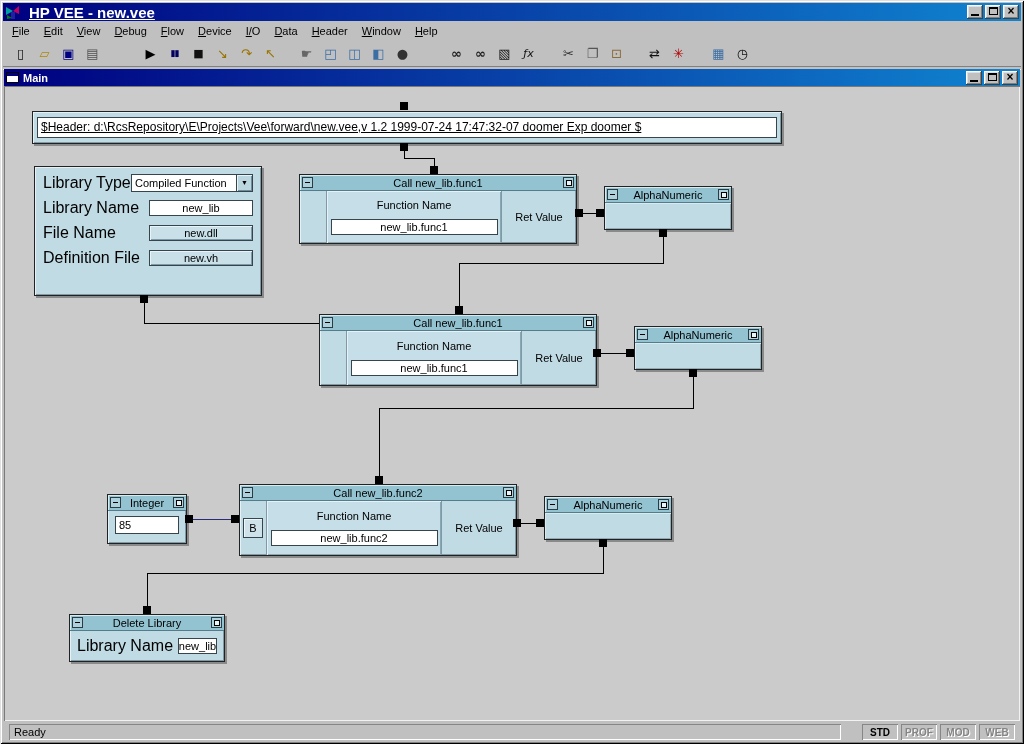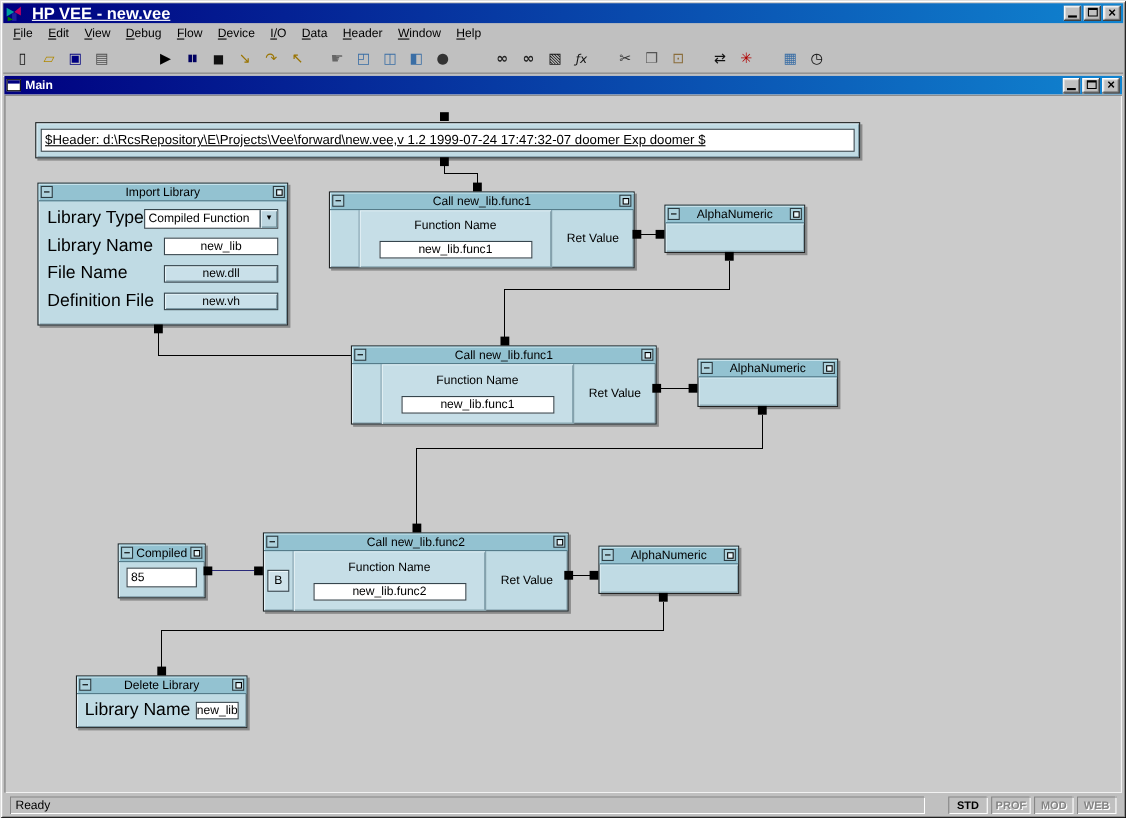--- a/index.html
+++ b/index.html
@@ -93,21 +93,21 @@
   .vselect-arrow::before{content:"▼";font-size:7px;color:#000;}
   .w104{width:104px;height:16px;} .w46{width:46px;height:16px;}
   
   .vcbody{display:flex;height:calc(100% - 16px);}
   .vcleft{width:26px;flex:none;border-right:1px solid #7d9aa6;display:flex;align-items:center;justify-content:center;}
   .vbcell{width:18px;height:18px;background:#cfe2ea;border:1px solid #36454d;box-shadow:inset 1px 1px 0 #eef7fa;
           font-size:11px;display:flex;align-items:center;justify-content:center;}
   .vccenter{flex:1;display:flex;flex-direction:column;align-items:center;justify-content:space-evenly;
             background:#c6dee7;box-shadow:inset 1px 1px 0 #e6f2f6, inset -1px -1px 0 #88a7b2;border-right:1px solid #7d9aa6;}
   .vclabel{font-size:11px;}
-  .vcinput{width:139px;height:16px;}
+  .vcinput{width:167px;height:16px;}
   .vcright{width:74px;flex:none;display:flex;align-items:center;justify-content:center;font-size:11px;}
   
   .vdisplay{height:calc(100% - 16px);box-shadow:inset 1px 1px 0 #d8ebf1, inset -1px -1px 0 #8fabb6;}
   
   .vintbody{padding:5px 7px 0 7px;}
   .vintinput{width:64px;height:18px;justify-content:flex-start;padding-left:3px;}
   
   .vdlrow{display:flex;align-items:center;height:calc(100% - 16px);padding:0 7px;}
   .vdlrow .vlabel{margin-right:5px;}
   
@@ -276,25 +276,20 @@
       <polyline data-name="wire" class="data-navy" points="189,433 227,433"></polyline>
       <polyline data-name="wire" points="517,437 532,437"></polyline>
       <polyline data-name="wire" points="599,461 599,487 143,487 143,520"></polyline>
     </svg>
 
     <div class="vbox" style="left:28px;top:25px;width:750px;height:33px" data-name="header-note-object">
       <div class="vnoteinput" data-name="header-text-input">$Header: d:\RcsRepository\E\Projects\Vee\forward\new.vee,v 1.2 1999-07-24 17:47:32-07 doomer Exp doomer $</div>
     </div>
 
     <div class="vbox" style="left:30px;top:80px;width:228px;height:130px" data-name="import-library-object">
-      <div class="vtitle" data-name="object-titlebar">
-        <span class="vbtn vmin" data-name="minimize-icon"></span>
-        <span class="vtt" data-name="object-title">Import Library</span>
-        <span class="vbtn vmenu" data-name="object-menu-icon"></span>
-      </div>
       <div class="ilbody">
         <div class="ilrow">
           <span class="vlabel" data-name="library-type-label">Library Type</span>
           <span class="vselect ilctrl" data-name="library-type-select">
             <span class="vselect-text" data-name="library-type-value">Compiled Function</span>
             <span class="vselect-arrow" data-name="dropdown-arrow-icon"></span>
           </span>
         </div>
         <div class="ilrow">
           <span class="vlabel" data-name="library-name-label">Library Name</span>
@@ -361,21 +356,21 @@
         <span class="vbtn vmin" data-name="minimize-icon"></span>
         <span class="vtt" data-name="object-title">AlphaNumeric</span>
         <span class="vbtn vmenu" data-name="object-menu-icon"></span>
       </div>
       <div class="vdisplay" data-name="alphanumeric-display"></div>
     </div>
 
     <div class="vbox" style="left:103px;top:408px;width:80px;height:50px" data-name="integer-object">
       <div class="vtitle" data-name="object-titlebar">
         <span class="vbtn vmin" data-name="minimize-icon"></span>
-        <span class="vtt" data-name="object-title">Compiled</span>
+        <span class="vtt" data-name="object-title">Integer</span>
         <span class="vbtn vmenu" data-name="object-menu-icon"></span>
       </div>
       <div class="vintbody">
         <div class="vinput vintinput" data-name="integer-value-input">85</div>
       </div>
     </div>
 
     <div class="vbox" style="left:235px;top:398px;width:278px;height:72px" data-name="call-func2-object">
       <div class="vtitle" data-name="object-titlebar">
         <span class="vbtn vmin" data-name="minimize-icon"></span>

